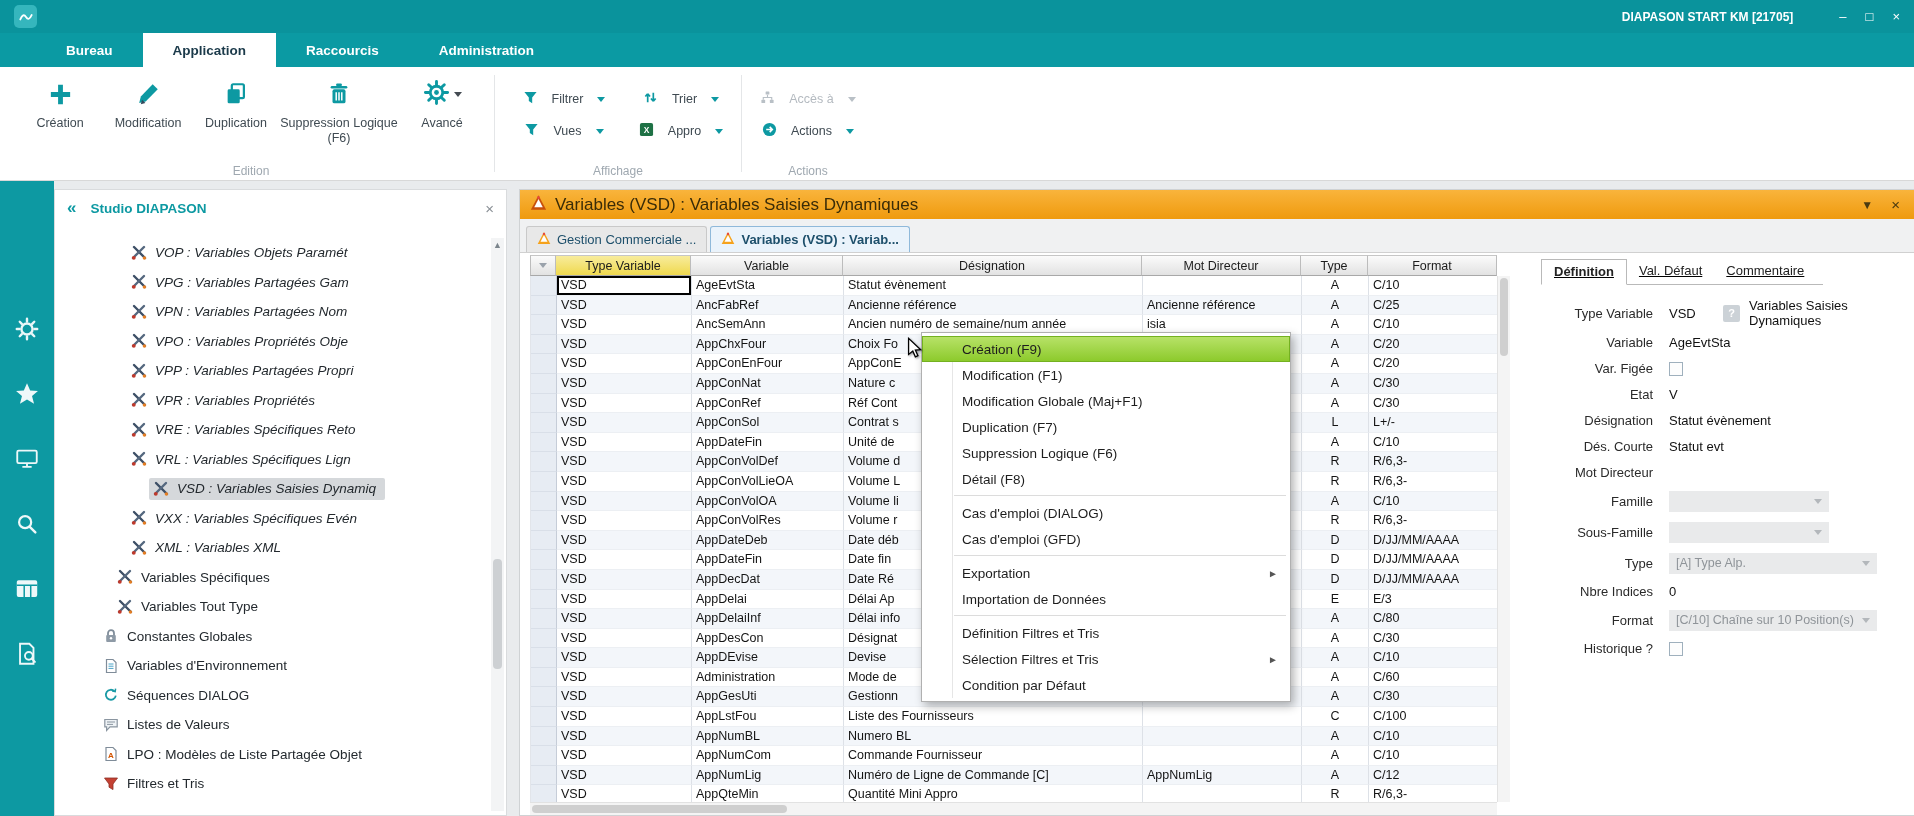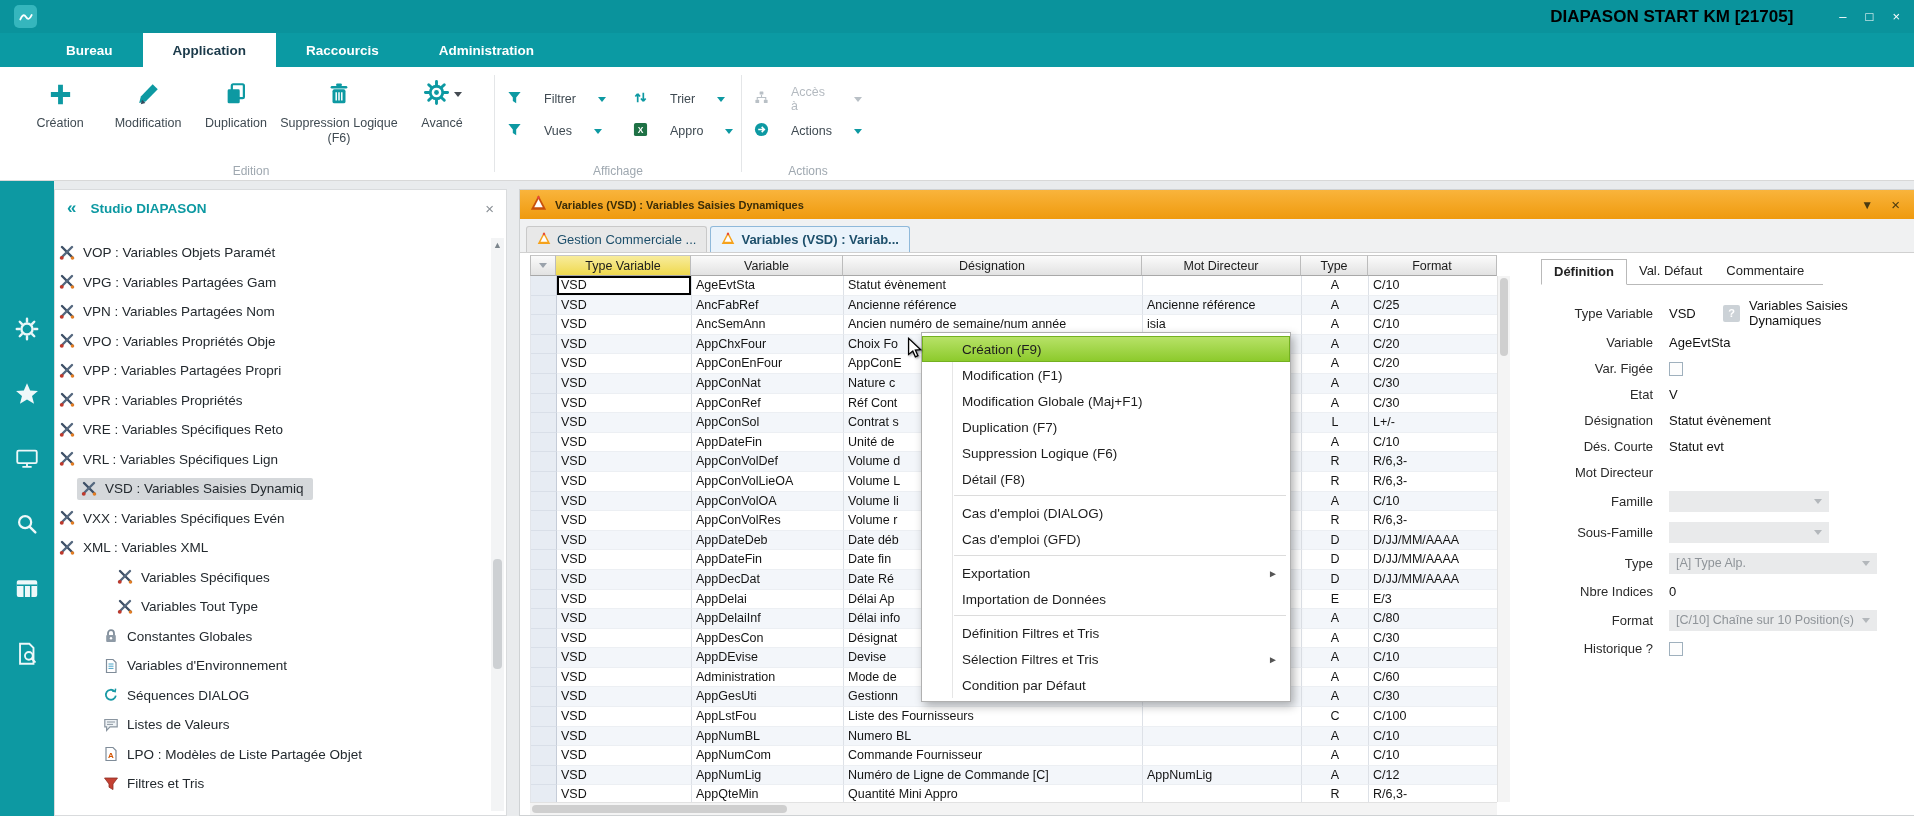--- a/index.html
+++ b/index.html
@@ -2,21 +2,21 @@
 <html><head>
 <meta charset="utf-8">
 <style>
   html,body{margin:0;padding:0;}
   body{width:1914px;height:816px;overflow:hidden;font-family:"Liberation Sans",sans-serif;background:#fff;-webkit-user-select:none;user-select:none;}
   .screen{position:relative;width:1914px;height:816px;overflow:hidden;background:#e9ebed;}
 
   
   .titlebar{position:absolute;left:0;top:0;right:0;height:33px;background:#0a939c;display:flex;align-items:center;padding:0 14px;box-sizing:border-box;}
   .tb-logo{width:23px;height:23px;border-radius:5px;background:#35b6bd;display:flex;align-items:center;justify-content:center;}
-  .tb-title{margin-left:auto;color:#000000;font-weight:bold;font-size:17px;}
+  .tb-title{margin-left:auto;color:#ffffff;font-weight:bold;font-size:12px;}
   .tb-controls{display:flex;gap:19px;margin-left:46px;color:#fff;font-size:13px;align-items:center;}
   .tb-controls span{cursor:default;line-height:1;}
 
   
   .menubar{position:absolute;left:0;top:33px;right:0;height:34px;background:#0b9aa3;display:flex;padding-left:36px;box-sizing:border-box;}
   .mtab{padding:0 30px;display:flex;align-items:center;color:#fff;font-weight:bold;font-size:13.5px;}
   .mtab.active{background:#fff;color:#1b3a4a;}
 
   
   .ribbon{position:absolute;left:0;top:67px;right:0;height:114px;background:#fff;border-bottom:1px solid #d8d8d8;display:flex;box-sizing:border-box;padding-left:8px;}
@@ -25,21 +25,21 @@
   .rsep{width:1px;background:#e4e6e8;margin:8px 0;}
   .bigbtn{width:88px;display:flex;flex-direction:column;align-items:center;padding-top:8px;gap:7px;color:#3f4a52;font-size:12.5px;text-align:center;cursor:default;}
   .bigbtn.wide{width:118px;}
   .bigbtn .bicon{height:30px;display:flex;align-items:center;gap:4px;}
   .blabel{line-height:1.18;}
   .caret{width:0;height:0;border-left:4px solid transparent;border-right:4px solid transparent;border-top:5px solid #0d99a2;display:inline-block;}
   .caret.dark{border-top-color:#444b52;}
   .caret.gray{border-top-color:#b9c0c6;}
   .smallgrid{display:grid;grid-template-columns:122px 104px;grid-auto-rows:32px;align-items:center;padding-top:12px;column-gap:4px;}
   .smallgrid.one{grid-template-columns:116px;}
-  .smallbtn{display:flex;align-items:center;gap:22px;font-size:12.5px;color:#3f4a52;padding:2px 4px;cursor:default;}
+  .smallbtn{display:flex;align-items:center;gap:14px;font-size:12.5px;color:#3f4a52;padding:2px 4px;cursor:default;justify-content:center;}
   .smallbtn.disabled{color:#b4bac0;}
 
   
   .workspace{position:absolute;left:0;top:181px;right:0;bottom:0;background:#e9ebed;}
 
   
   .iconbar{position:absolute;left:0;top:0;bottom:0;width:54px;background:#0d99a2;display:flex;flex-direction:column;align-items:center;padding-top:134px;gap:37px;box-sizing:border-box;}
   .ib-item{width:28px;height:28px;display:flex;align-items:center;justify-content:center;cursor:default;}
   .ib-item svg{display:none;width:26px;height:26px;}
   .ib-item.gear-icon .i-gear{display:block}
@@ -52,40 +52,40 @@
   
   .treepanel{position:absolute;left:54px;top:8px;width:453px;bottom:0;background:#fff;border:1px solid #d9dbdd;box-sizing:border-box;}
   .tree-hd{height:36px;display:flex;align-items:center;padding:0 12px;}
   .collapse{color:#0d99a2;font-size:17px;font-weight:bold;}
   .tree-title{color:#0d99a2;font-weight:bold;font-size:13.5px;margin-left:14px;}
   .tree-close{margin-left:auto;color:#8a9096;font-size:15px;}
   .treelist{position:absolute;top:48px;left:0;right:18px;bottom:0;overflow:hidden;}
   .tree-item{height:29.5px;display:flex;align-items:center;font-size:13.5px;color:#23292e;cursor:default;}
   .tree-item.lvl1{padding-left:44px;}
   .tree-item.lvl2{padding-left:58px;}
-  .tree-item.lvl3{}
+  .tree-item.lvl3{padding-left:72px;font-style:italic;}
   .ti-inner{display:flex;align-items:center;gap:8px;padding:3px 9px 3px 4px;border-radius:2px;}
   .tree-item.sel .ti-inner{background:#d5d8db;margin-left:22px;}
   .ticon{width:16px;height:16px;display:inline-flex;}
   .ticon svg{display:none;width:16px;height:16px;}
   .ticon.tools-icon .i-tools{display:block}
   .ticon.lock-icon .i-lock{display:block}
   .ticon.doc-icon .i-doc{display:block}
   .ticon.refresh-icon .i-refresh{display:block}
   .ticon.speech-icon .i-speech{display:block}
   .ticon.doc-a-icon .i-doc-a{display:block}
   .ticon.filter-icon .i-filter{display:block}
   .tree-scroll{position:absolute;right:2px;top:48px;bottom:4px;width:13px;background:#f3f4f5;}
   .tree-up{position:absolute;top:0;left:0;right:0;text-align:center;font-size:9px;color:#7c858c;line-height:15px;}
   .tree-thumb{position:absolute;left:2px;right:2px;top:56%;height:110px;background:#cdd0d3;border-radius:4px;}
 
   
   .mdi{position:absolute;left:519px;top:8px;right:0;bottom:0;background:#fff;border:1px solid #cfd2d4;border-right:none;display:flex;flex-direction:column;box-sizing:border-box;}
   .mdi-hd{height:29px;background:linear-gradient(#f9b43c,#ef9a0e);display:flex;align-items:center;padding:0 10px;gap:8px;flex:none;}
-  .mdi-title{font-weight:bold;font-size:11px;color:#3a2c08;}
+  .mdi-title{font-weight:normal;font-size:17px;color:#3a2c08;}
   .hd-controls{margin-left:auto;display:flex;gap:18px;color:#4a3a10;font-size:12px;align-items:center;padding-right:4px;}
   .mdi-tabs{height:30px;background:#f0f1f2;border-bottom:1px solid #d0d0d0;display:flex;align-items:flex-end;padding:3px 0 0 6px;gap:3px;flex:none;}
   .wtab{height:25px;display:flex;align-items:center;gap:6px;padding:0 10px;font-size:13px;color:#1d4f6b;background:#e8e8e8;border:1px solid #c9c9c9;border-bottom:none;border-radius:3px 3px 0 0;cursor:default;}
   .wtab.active{background:#eaf3fb;border-color:#8fb9da;font-weight:bold;}
   .mdi-body{position:relative;flex:1;background:#fff;}
 
   
   .tablewrap{position:absolute;left:10px;top:2px;bottom:0;width:980px;}
   .grid-header{display:flex;height:21px;}
   .hcell{display:flex;align-items:center;justify-content:center;font-size:12.5px;color:#1c1c1c;background:linear-gradient(#fbfbfb,#e2e2e2);border-right:1px solid #bcbcbc;border-bottom:1px solid #a8a8a8;border-top:1px solid #c6c6c6;box-sizing:border-box;white-space:nowrap;overflow:hidden;}
@@ -109,21 +109,21 @@
   .trow > span:nth-of-type(7){width:129px;flex:none;}
   .trow.foc > span:nth-of-type(2){box-shadow:inset 0 0 0 2px #000;background:#fff;}
   .vscroll{position:absolute;right:0;top:21px;bottom:13px;width:13px;background:#f4f4f4;border-left:1px solid #e2e2e2;box-sizing:border-box;}
   .vthumb{position:absolute;left:2px;right:2px;top:2px;height:78px;background:#cfcfcf;border-radius:4px;}
   .hscroll{position:absolute;left:0;width:967px;bottom:0;height:13px;background:#f4f4f4;border-top:1px solid #e2e2e2;box-sizing:border-box;}
   .hthumb{position:absolute;top:2px;bottom:2px;left:2px;width:255px;background:#cfcfcf;border-radius:4px;}
   .corner-ic{width:0;height:0;border-left:4px solid transparent;border-right:4px solid transparent;border-top:5px solid #9aa2ab;}
 
   
   .detail{position:absolute;left:1021px;top:6px;right:8px;bottom:0;}
-  .dtabs{display:flex;border-bottom:1px solid #b9b9b9;width:282px;}
+  .dtabs{display:flex;border-bottom:1px solid #b9b9b9;width:282px;text-decoration:underline;}
   .dtab{padding:4px 12px 5px;font-size:13px;color:#222;cursor:default;}
   .dtab.active{border:1px solid #b9b9b9;border-bottom:1px solid #fff;margin-bottom:-1px;font-weight:bold;background:#fff;}
   .form{margin-top:13px;}
   .frow{display:flex;align-items:center;min-height:23px;margin-bottom:3px;font-size:13px;color:#1c1c1c;}
   .frow.dd,.frow.ddwide{min-height:28px;}
   .flabel{width:112px;text-align:right;margin-right:16px;color:#2a2a2a;flex:none;}
   .fval{display:none;color:#111;}
   .frow.text .fval,.frow.texthelp .fval{display:inline-block;}
   .frow.texthelp .fval{min-width:54px;}
   .fhelp{display:none;width:17px;height:17px;border-radius:2px;background:#ccd2d7;color:#fff;font-size:11px;font-weight:bold;align-items:center;justify-content:center;margin-right:9px;flex:none;}

